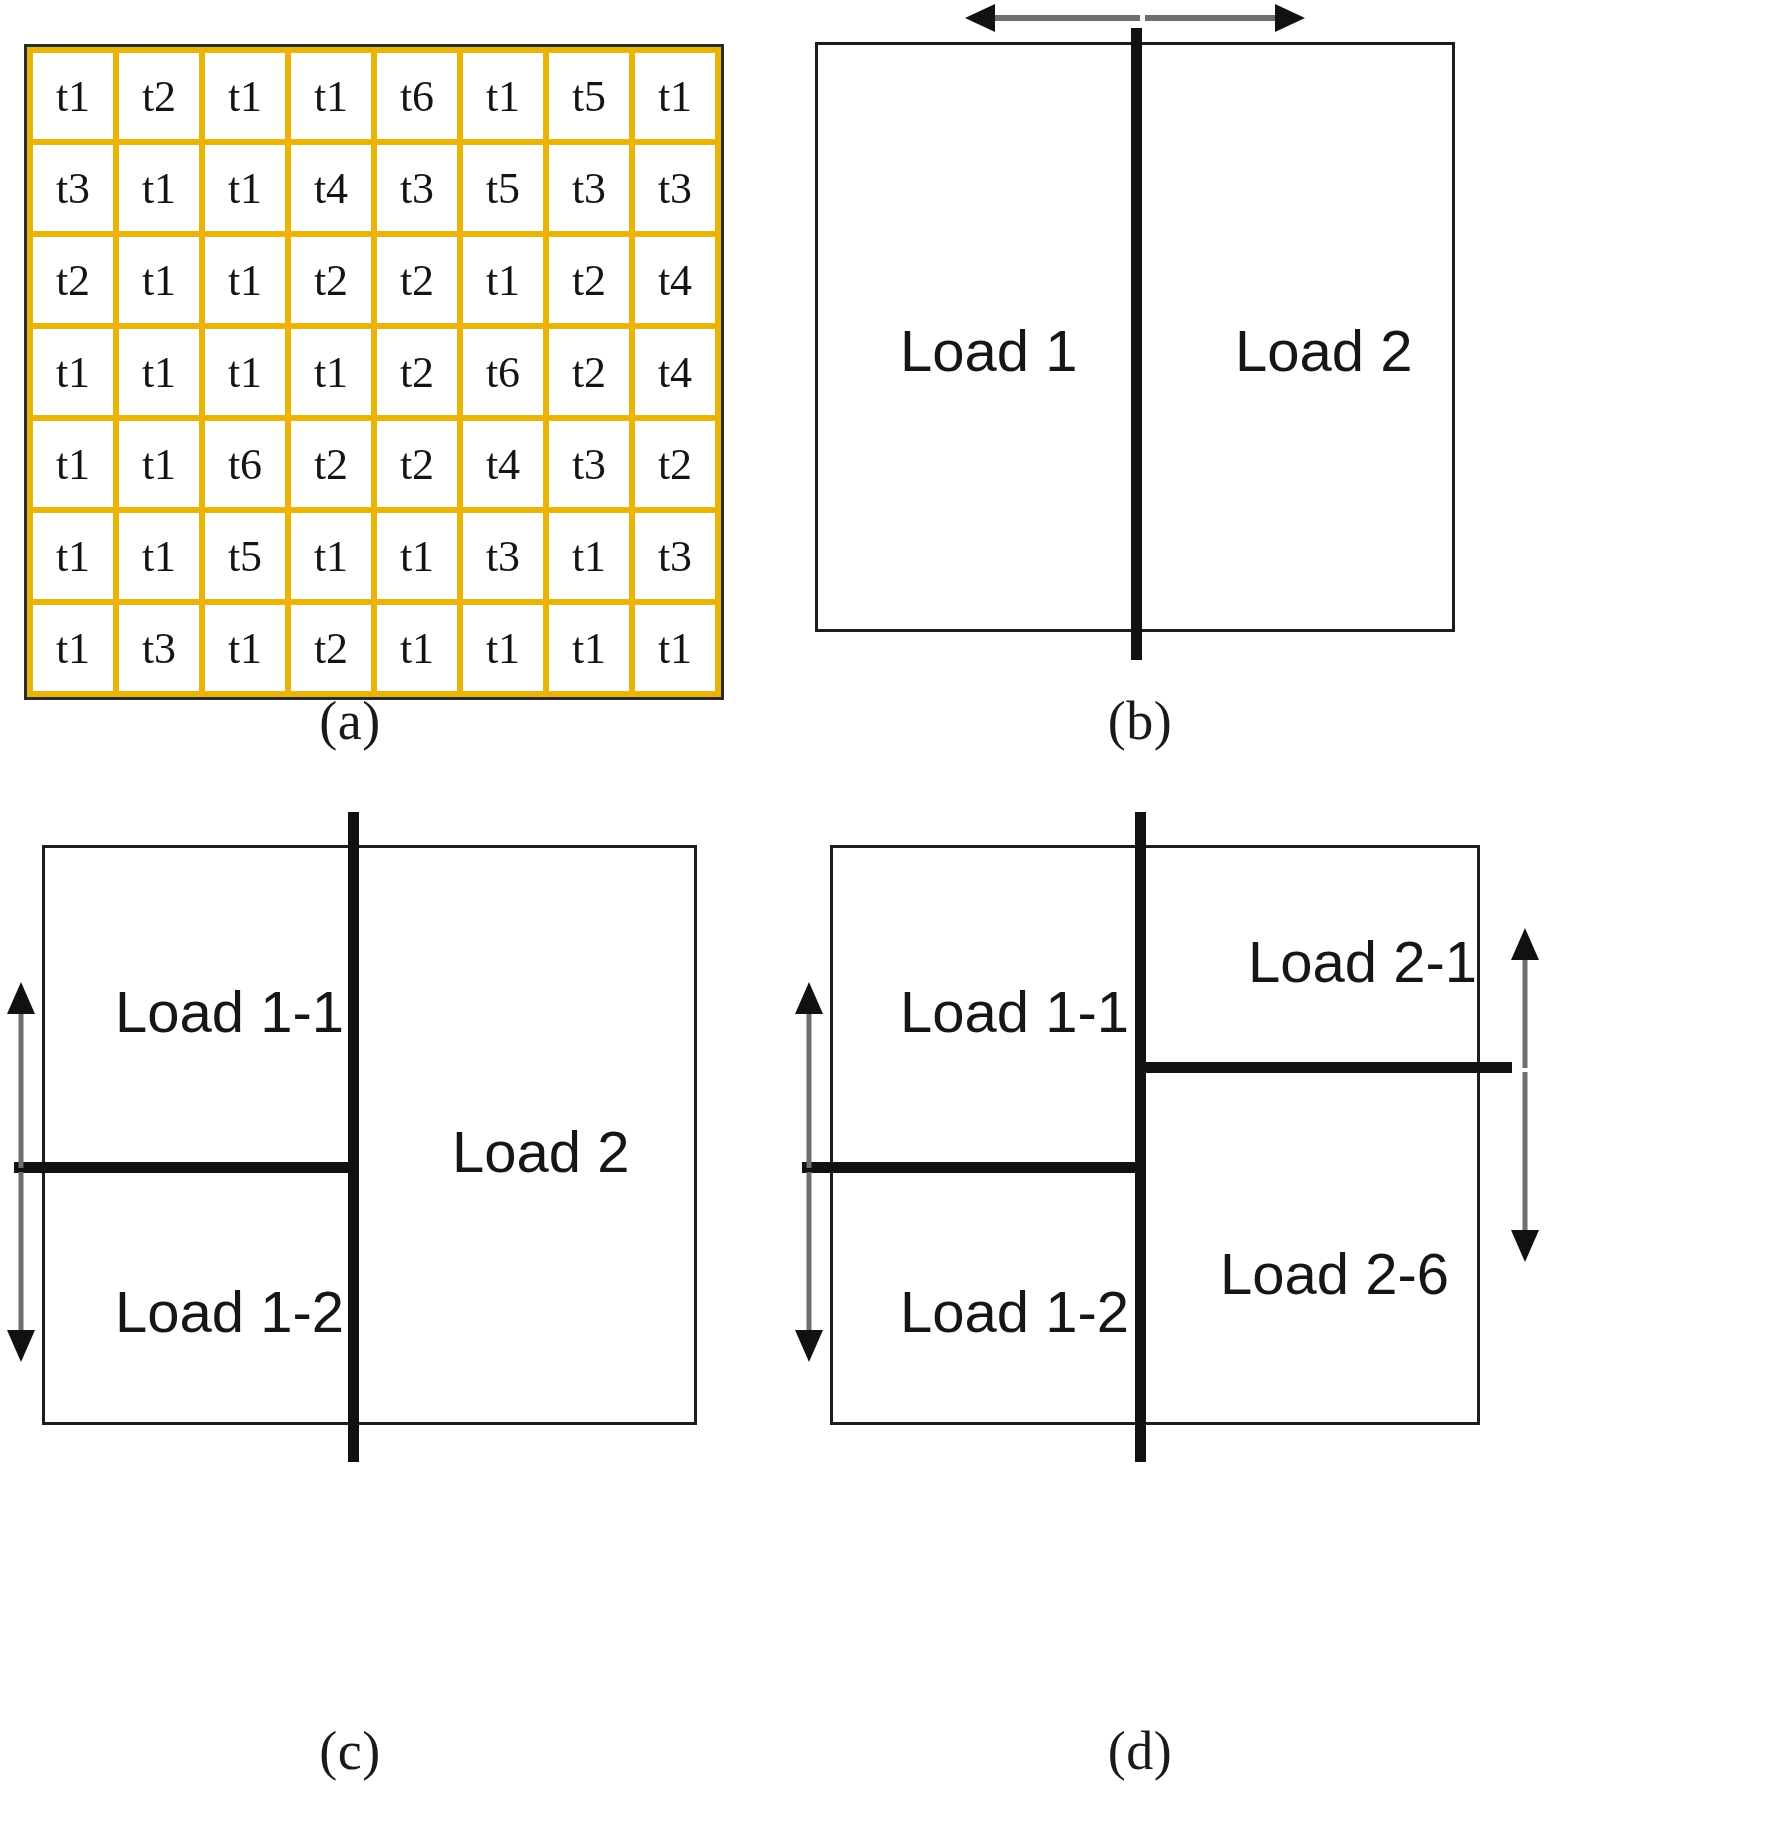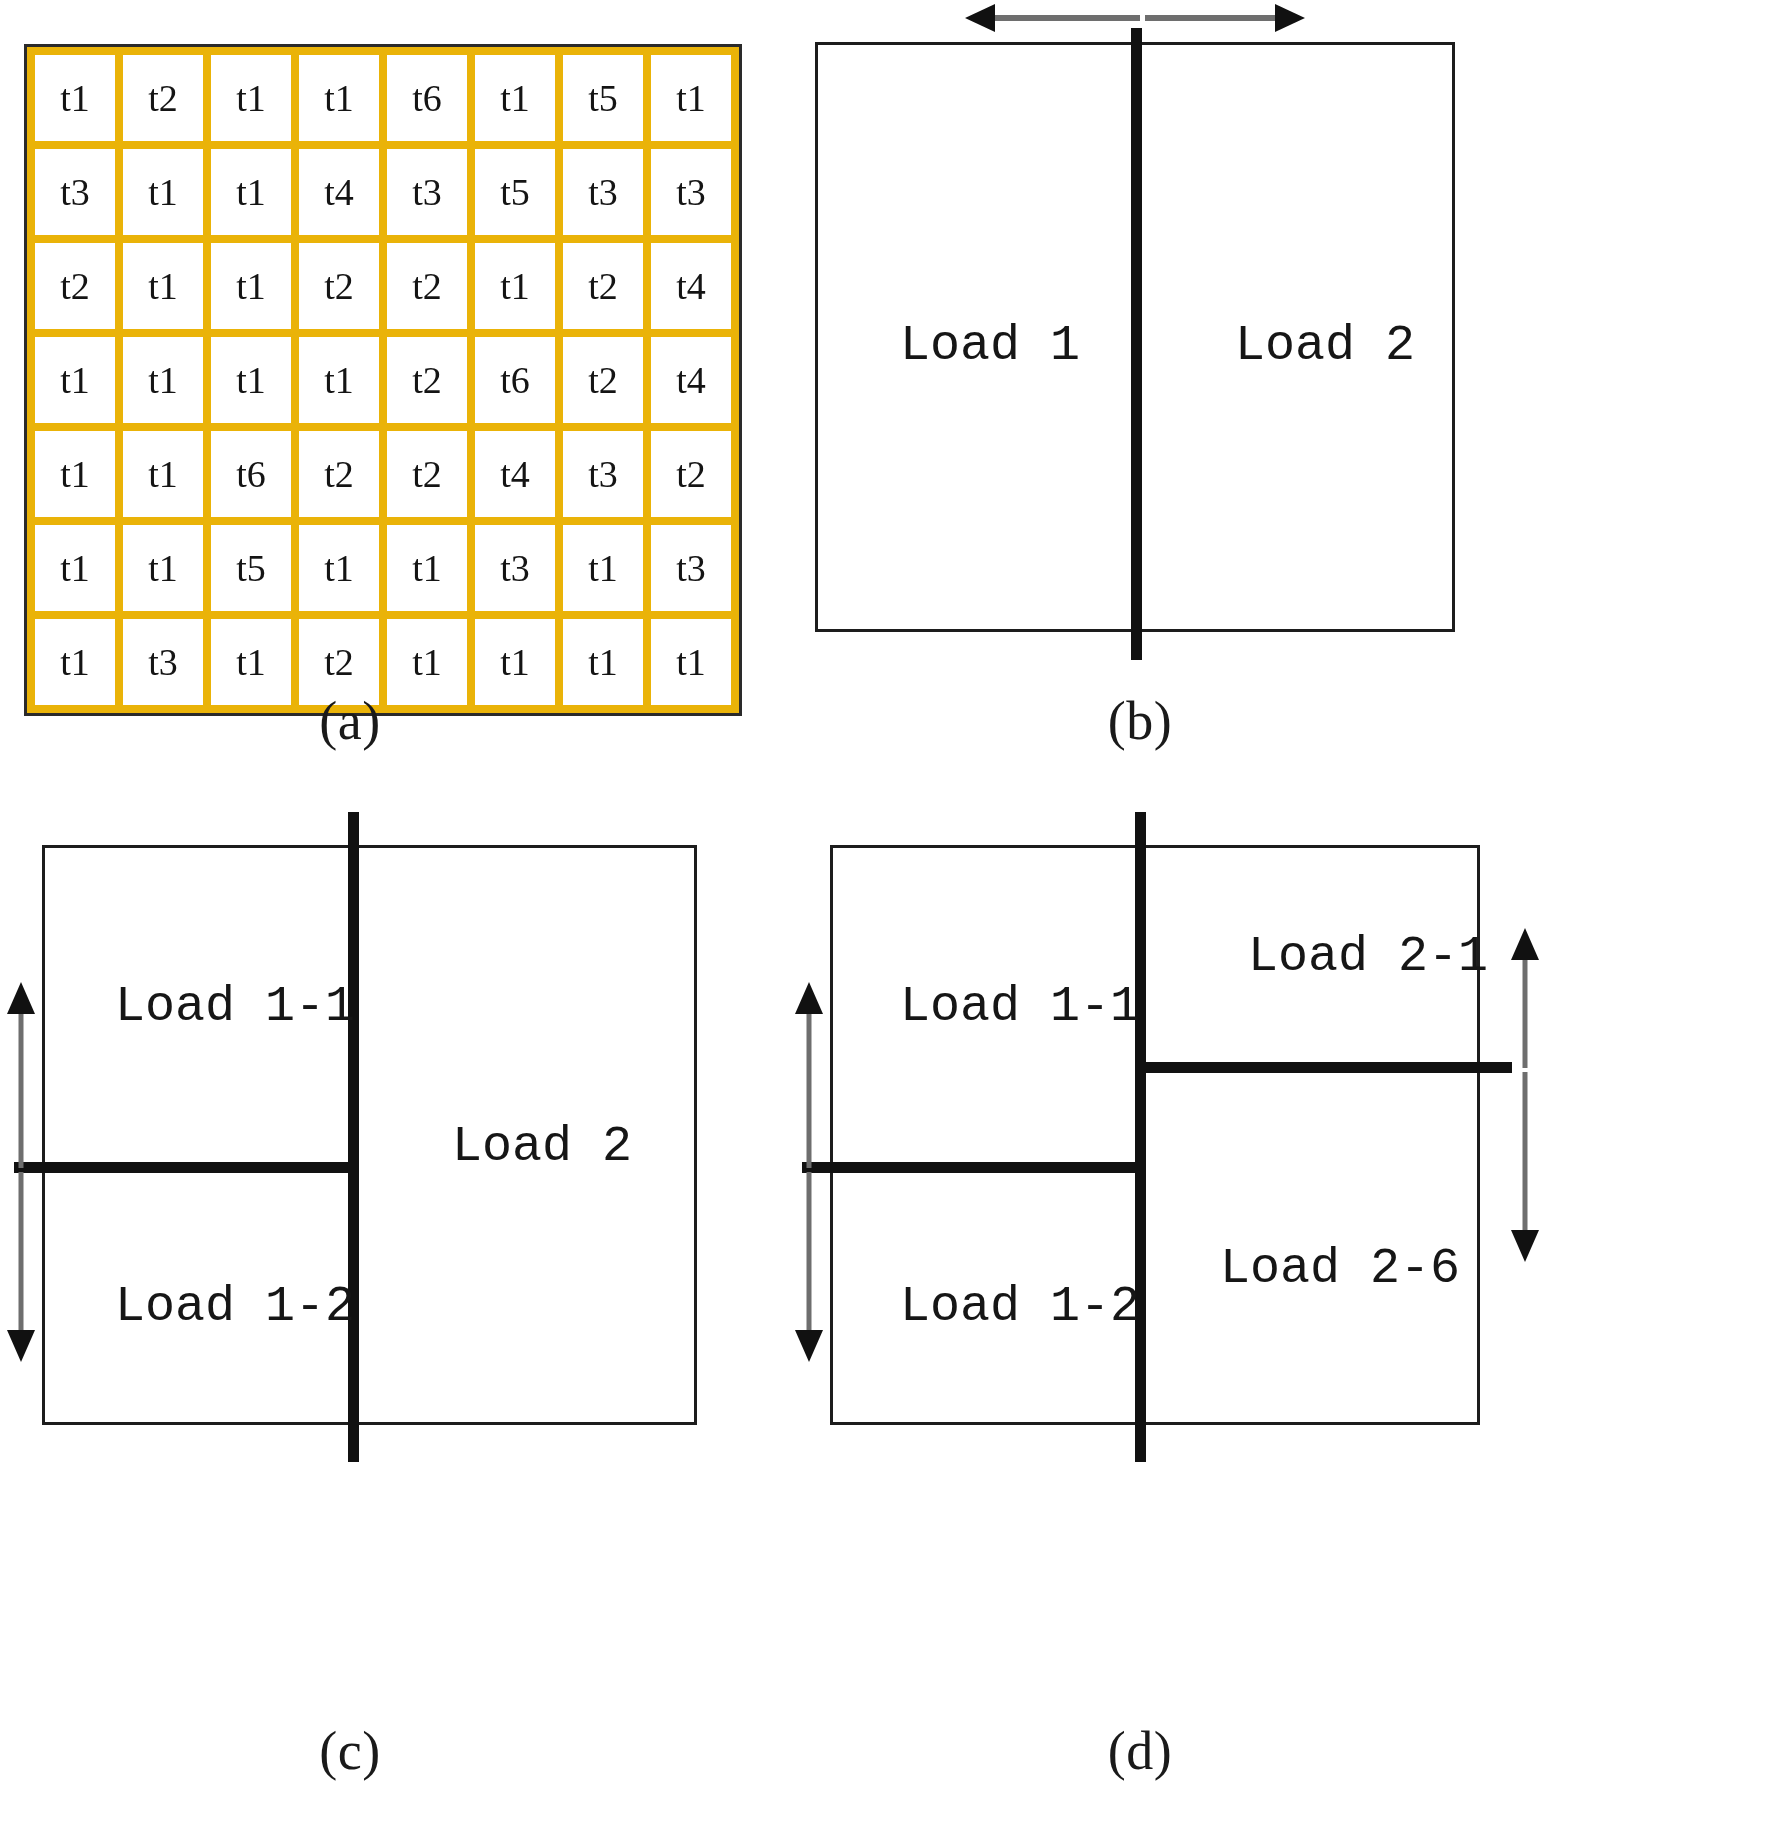--- a/index.html
+++ b/index.html
@@ -35,24 +35,24 @@
 
   
   #panel-a { left: 24px; top: 44px; }
   table.task-grid {
     border-collapse: collapse;
     table-layout: fixed;
   }
   table.task-grid td {
     width: 80px;
     height: 86px;
-    border: 8px solid #eab308;
+    border: 6px solid #eab308;
     text-align: center;
     vertical-align: middle;
-    font-size: 38px;
+    font-size: 44px;
     font-family: "Liberation Serif", "DejaVu Serif", serif;
     color: #141414;
     padding: 0;
     background: #ffffff;
   }
   .grid-outer {
     border: 3px solid #2a2a2a;
     display: inline-block;
     padding: 0;
     background: #fff;
@@ -70,24 +70,24 @@
     background: #111111;
     width: 11px;
   }
   .divider-h {
     position: absolute;
     background: #111111;
     height: 11px;
   }
   .load-label {
     position: absolute;
-    font-size: 50px;
+    font-size: 58px;
     color: #161616;
     white-space: nowrap;
-    font-family: Liberation Mono, monospace;
+    font-family: Liberation Sans, sans-serif;
   }
   .arrow-svg {
     position: absolute;
     overflow: visible;
   }
 
   
   #panel-b { left: 0; top: 0; width: 1787px; height: 760px; }
   #panel-c { left: 0; top: 800px; width: 790px; height: 1020px; }
   #panel-d { left: 760px; top: 800px; width: 1027px; height: 1020px; }

